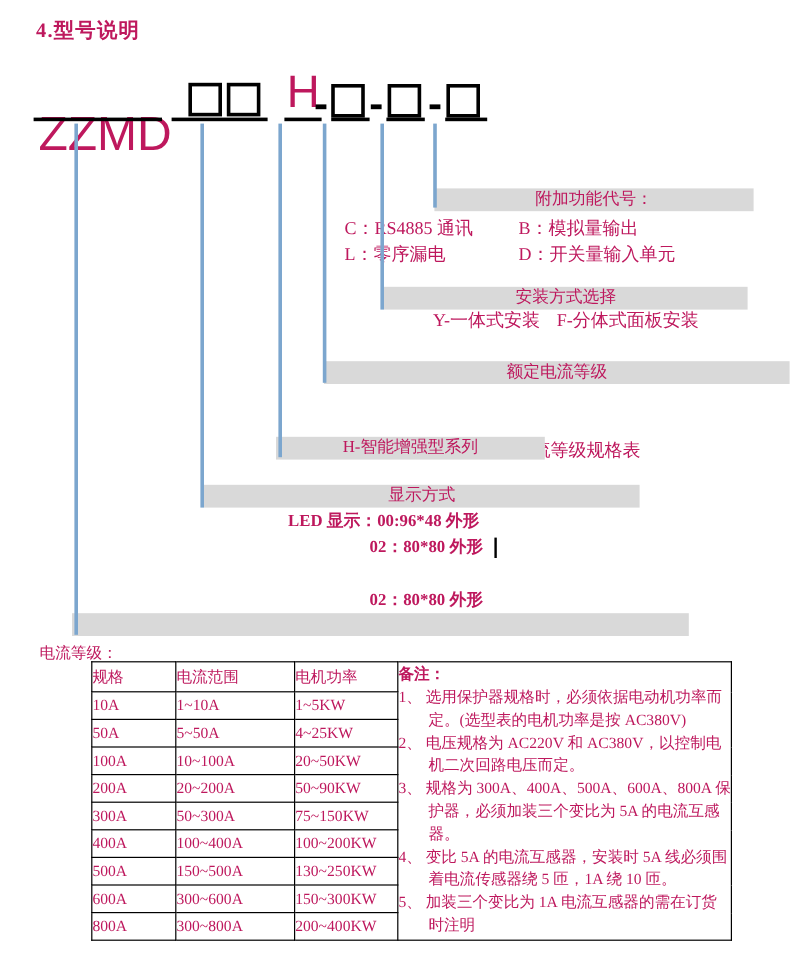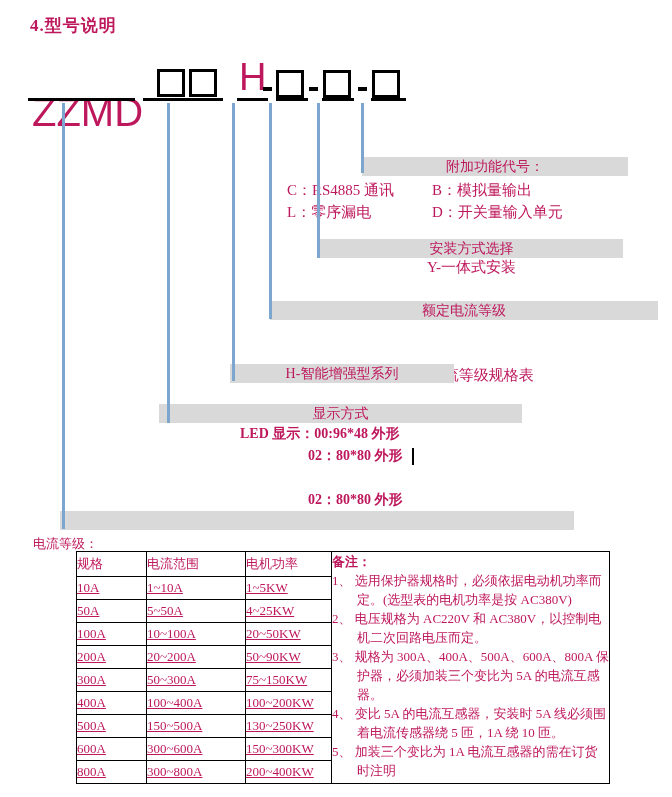--- a/index.html
+++ b/index.html
@@ -31,21 +31,21 @@
   .dispb{position:absolute;font-size:14px;font-weight:bold;white-space:nowrap;}
   .caret{position:absolute;width:2px;height:17px;background:#000;}
 
   .widebar{position:absolute;left:60px;top:511px;width:514px;height:19px;background:#d9d9d9;}
 
   
   .tbl-label{position:absolute;left:33px;top:535px;font-size:13px;}
   table.rating{position:absolute;left:76px;top:551px;border-collapse:collapse;table-layout:fixed;}
   table.rating td{border:1.5px solid #000;font-size:13px;text-align:left;padding:0;}
   table.rating tr.hrow td{height:24px;}
-  table.rating tr.drow td{height:22px;text-decoration:underline;}
+  table.rating tr.drow td{height:22px;}
   td.notes{
     width:277px;text-align:left;vertical-align:top;padding:2px 5px 0 5px;
     font-size:12px;line-height:19px;
   }
   .notes-title{font-weight:bold;font-size:13px;}
   .note{padding-left:25px;text-indent:-25px;font-family:Liberation Serif, serif;}
 </style>
 </head>
 <body>
 
@@ -84,28 +84,29 @@
     <span>B：模拟量输出</span>
   </div>
   <div class="pair" style="top:203px;">
     <span class="p1">L：零序漏电</span>
     <span>D：开关量输入单元</span>
   </div>
 
   <div class="gbox" style="left:320px;top:239px;width:303px;">安装方式选择</div>
   <div class="abs" style="left:320px;top:258px;width:303px;display:flex;justify-content:center;gap:14px;font-size:15px;">
     <span>Y-一体式安装</span>
+    <span>F-分体式面板安装</span>
   </div>
 
   <div class="gbox" style="left:270px;top:301px;width:388px;">额定电流等级</div>
   <div class="tline ctr" style="left:270px;top:320px;width:323px;">AC2-800A 详见电流等级规格表</div>
 
   <div class="gbox" style="left:230px;top:364px;width:224px;">H-智能增强型系列</div>
 
-  <div class="gbox" style="left:159px;top:404px;width:363px;">显示方式</div>
+  <div class="gbox" style="left:170px;top:404px;width:363px;">显示方式</div>
   <div class="dispb" style="left:240px;top:425px;">LED 显示：00:96*48 外形</div>
   <div class="dispb" style="left:308px;top:447px;">02：80*80 外形</div>
   <div class="caret" style="left:412px;top:448px;"></div>
   <div class="dispb" style="left:308px;top:491px;">02：80*80 外形</div>
 
   <div class="widebar"></div>
 
   <div class="tbl-label">电流等级：</div>
 
   <table class="rating">

